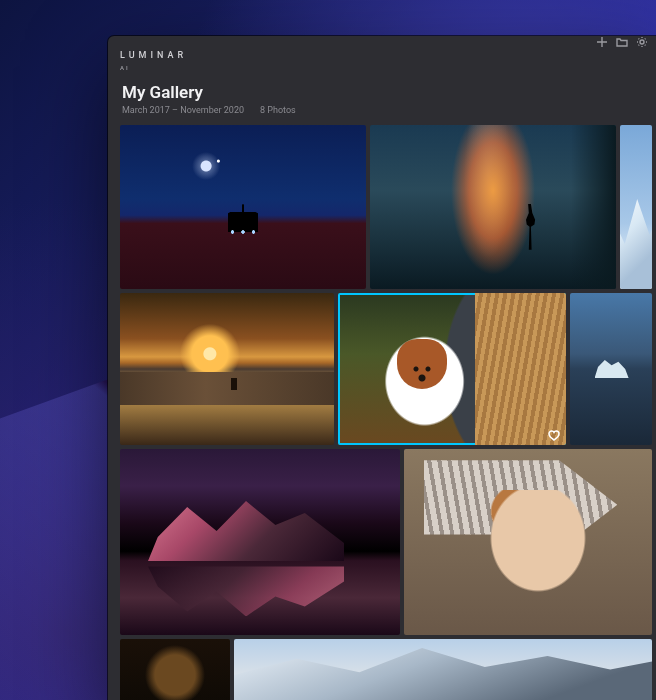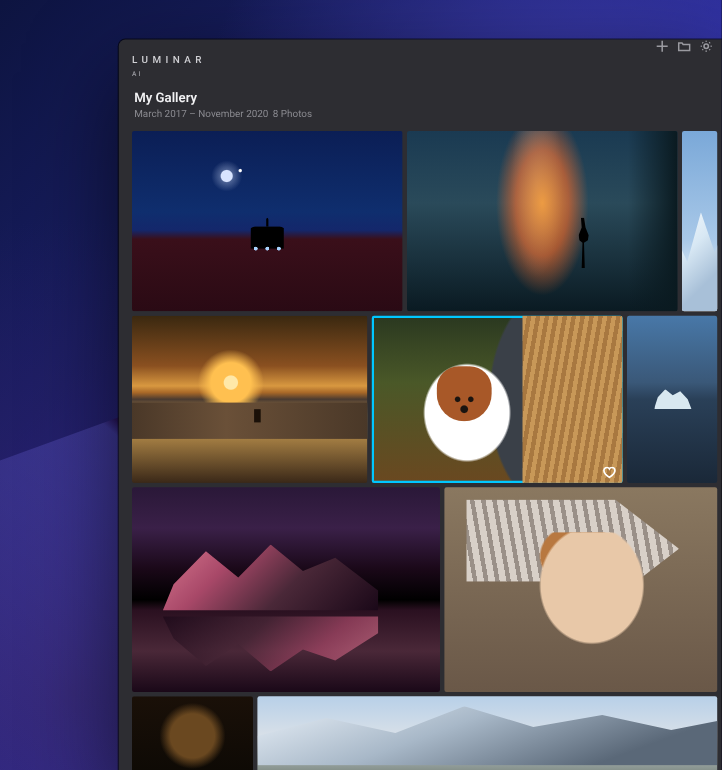--- a/index.html
+++ b/index.html
@@ -13,22 +13,22 @@
     background:linear-gradient(60deg, rgba(255,255,255,0) 0%, rgba(130,120,255,.25) 45%, rgba(40,20,90,.9) 46%, rgba(40,20,90,.9) 60%, rgba(255,255,255,0) 61%);
     transform:rotate(-20deg);}
   
   .window{position:absolute;left:108px;top:36px;right:0;bottom:0;background:#2d2d32;border-radius:6px 0 0 0;box-shadow:0 30px 80px rgba(0,0,0,.6), 0 0 0 1px rgba(0,0,0,.6);overflow:hidden;display:flex;flex-direction:column;}
   .titlebar{height:18px;display:flex;align-items:center;justify-content:flex-end;padding:0 8px;gap:8px;}
   .titlebar .tool{width:12px;height:12px;display:flex;align-items:center;justify-content:center;color:#9a9aa0;}
   .titlebar svg{width:12px;height:12px;stroke:#9a9aa0;fill:none;stroke-width:1.4;}
   .brand{position:absolute;left:12px;top:14px;letter-spacing:4px;font-size:9px;color:#d0d0d4;display:flex;align-items:baseline;gap:4px;font-weight:500;flex-direction:column;}
   .brand sup{font-size:6px;letter-spacing:2px;color:#9a9aa0;}
   .header{padding:34px 14px 10px 14px;}
-  .header h1{margin:0;font-size:12px;font-weight:600;color:#f2f2f4;}
-  .header .meta{margin-top:3px;font-size:9px;color:#8a8a90;display:flex;gap:4px;}
+  .header h1{margin:0;font-size:17px;font-weight:600;color:#f2f2f4;}
+  .header .meta{margin-top:3px;font-size:9px;color:#8a8a90;display:flex;gap:16px;}
   .grid{flex:1;padding:0 4px 0 12px;}
   .row{display:flex;gap:4px;margin-bottom:4px;}
   .thumb{position:relative;border-radius:2px;overflow:hidden;background:#111;}
   .thumb.selected{outline:2px solid #00c7ff;outline-offset:-2px;}
   .fav{position:absolute;right:6px;bottom:6px;width:12px;height:12px;}
   .fav svg{width:12px;height:12px;stroke:#fff;fill:none;stroke-width:1.5;}
   
   .t-church{background:
     radial-gradient(circle at 40% 22%, #fff 0 1px, transparent 2px),
     radial-gradient(circle at 35% 25%, #d8e4ff 0 5px, rgba(216,228,255,.3) 6px, transparent 14px),

